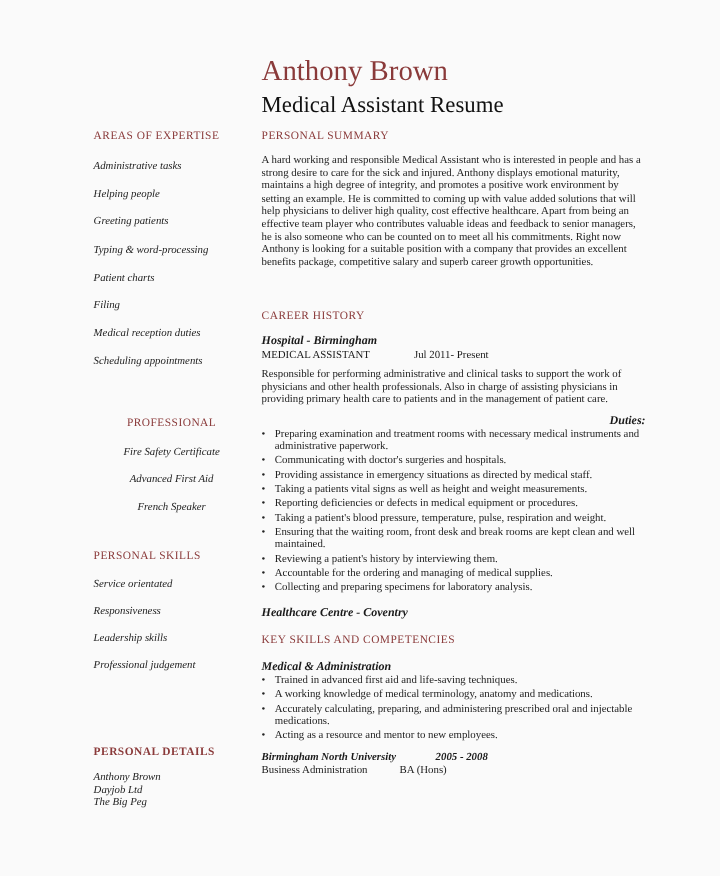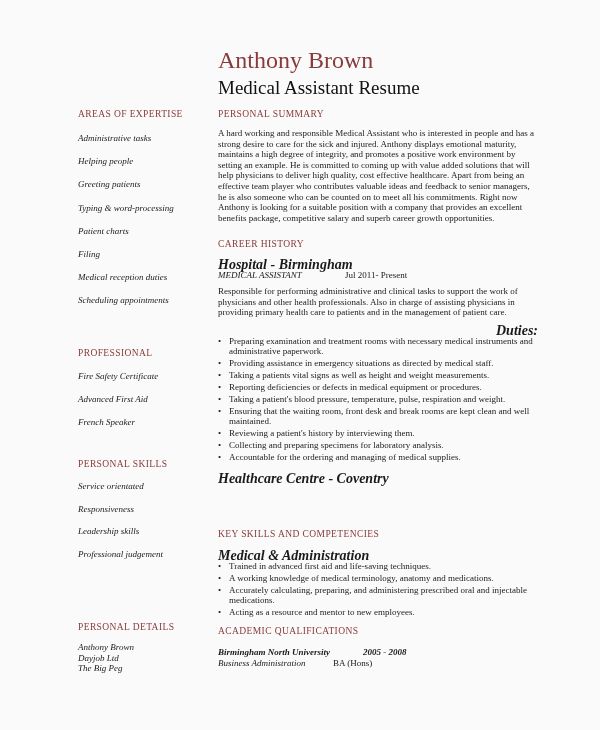--- a/index.html
+++ b/index.html
@@ -23,48 +23,48 @@
     .sec-head {
       font-size: 9.5px; letter-spacing: 0.4px; color: #8a3a3a; text-transform: uppercase;
       line-height: 12px; margin: 0; font-weight: normal;
     }
     .left-item {
       font-size: 9px; font-style: italic; line-height: 12px; color: #222; white-space: nowrap;
     }
     #expertise { top: 108px; }
     #expertise .left-item { margin-top: 11.2px; }
     #expertise .sec-head + .left-item { margin-top: 12px; }
-    #professional { top: 347px; }
+    #professional { top: 347px; text-align: center; }
     #professional .left-item { margin-top: 11.2px; }
     #professional .sec-head + .left-item { margin-top: 11px; font-style: italic; }
     #skills { top: 458px; }
     #skills .left-item { margin-top: 10.5px; }
     #skills .sec-head + .left-item { margin-top: 10px; }
     #details { top: 621px; }
-    #details .sec-head { margin-bottom: 9px; }
+    #details .sec-head { margin-bottom: 9px; font-weight: bold; }
     #details .left-item { margin-top: 0; line-height: 10.5px; }
 
     
     .right { position: absolute; left: 218px; width: 320px; }
     .para {
       font-size: 9px; line-height: 10.6px; color: #222; margin: 0;
     }
-    .sub-bold { font-size: 14px; font-weight: bold; font-style: italic; line-height: 11px; }
+    .sub-bold { font-size: 10px; font-weight: bold; font-style: italic; line-height: 11px; }
     .row { font-size: 9px; line-height: 11px; display: flex; }
-    .row .c1 { width: 127px; font-style: italic; }
+    .row .c1 { width: 127px; }
     ul.bullets { margin: 0; padding: 0; list-style: none; }
     ul.bullets li {
       position: relative; padding-left: 11px; font-size: 9px; line-height: 10.4px; color: #222; margin-bottom: 1.5px;
     }
     ul.bullets li::before {
       content: "\2022"; position: absolute; left: 0; top: 0; font-size: 9px;
     }
     #summary { top: 108px; }
     #summary .sec-head { margin-bottom: 8px; }
-    #career { top: 238px; }
+    #career { top: 258px; }
     #career .sec-head { margin-bottom: 9px; }
     #career .job-desc { margin-top: 5px; }
     #career .duties { margin-top: 7px; text-align: right; }
     #career .job2 { margin-top: 11px; }
     #career .job2 .row { margin-top: 5px; }
     #keyskills { top: 528px; }
     #keyskills .sec-head { margin-bottom: 10px; }
     #academic { top: 625px; }
     #academic .sec-head { margin-bottom: 10px; }
     #academic .row .c1 { width: 128px; }
@@ -119,48 +119,48 @@
   <div>
     <div class="sub-bold">Hospital - Birmingham</div>
     <div class="row">
       <span class="c1">MEDICAL ASSISTANT</span>
       <span>Jul 2011- Present</span>
     </div>
     <p class="para job-desc">Responsible for performing administrative and clinical tasks to support the work of physicians and other health professionals. Also in charge of assisting physicians in providing primary health care to patients and in the management of patient care.</p>
     <div class="sub-bold duties">Duties:</div>
     <ul class="bullets">
       <li>Preparing examination and treatment rooms with necessary medical instruments and administrative paperwork.</li>
+      <li>Communicating with doctor's surgeries and hospitals.</li>
       <li>Providing assistance in emergency situations as directed by medical staff.</li>
       <li>Taking a patients vital signs as well as height and weight measurements.</li>
       <li>Reporting deficiencies or defects in medical equipment or procedures.</li>
       <li>Taking a patient's blood pressure, temperature, pulse, respiration and weight.</li>
       <li>Ensuring that the waiting room, front desk and break rooms are kept clean and well maintained.</li>
       <li>Reviewing a patient's history by interviewing them.</li>
+      <li>Accountable for the ordering and managing of medical supplies.</li>
       <li>Collecting and preparing specimens for laboratory analysis.</li>
-      <li>Accountable for the ordering and managing of medical supplies.</li>
     </ul>
   </div>
   <div class="job2">
     <div class="sub-bold">Healthcare Centre - Coventry</div>
   </div>
 </section>
 
 <section id="keyskills" class="right">
   <h3 class="sec-head">KEY SKILLS AND COMPETENCIES</h3>
   <div class="sub-bold">Medical &amp; Administration</div>
   <ul class="bullets">
     <li>Trained in advanced first aid and life-saving techniques.</li>
     <li>A working knowledge of medical terminology, anatomy and medications.</li>
     <li>Accurately calculating, preparing, and administering prescribed oral and injectable medications.</li>
     <li>Acting as a resource and mentor to new employees.</li>
   </ul>
 </section>
 
 <section id="academic" class="right">
-  <h3 class="sec-head">ACADEMIC QUALIFICATIONS</h3>
   <div class="row sub-bold">
     <span class="c1" style="width:145px">Birmingham North University</span>
     <span>2005 - 2008</span>
   </div>
   <div class="row">
     <span class="c1" style="width:115px">Business Administration</span>
     <span>BA (Hons)</span>
   </div>
 </section>
 

